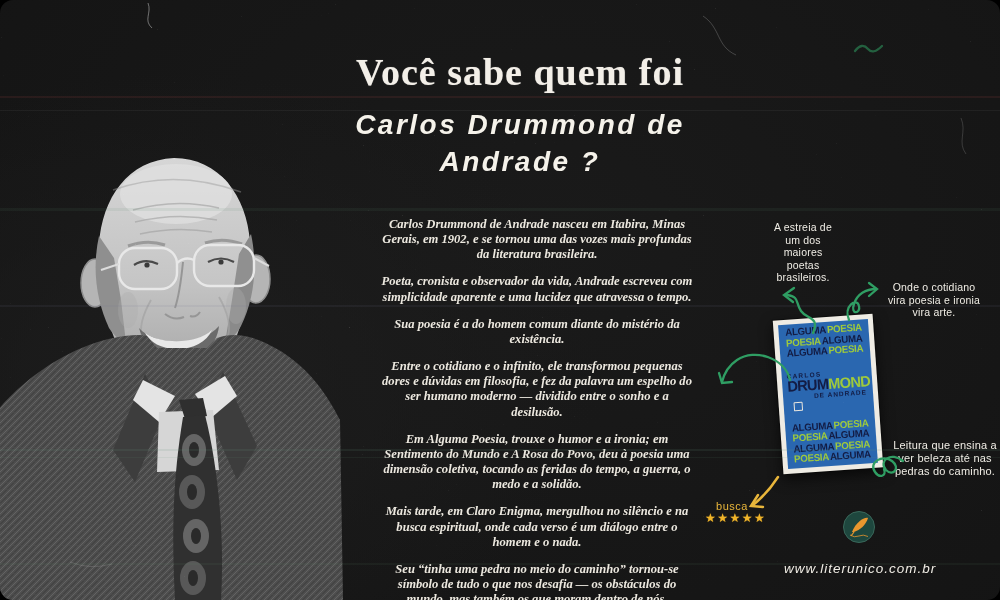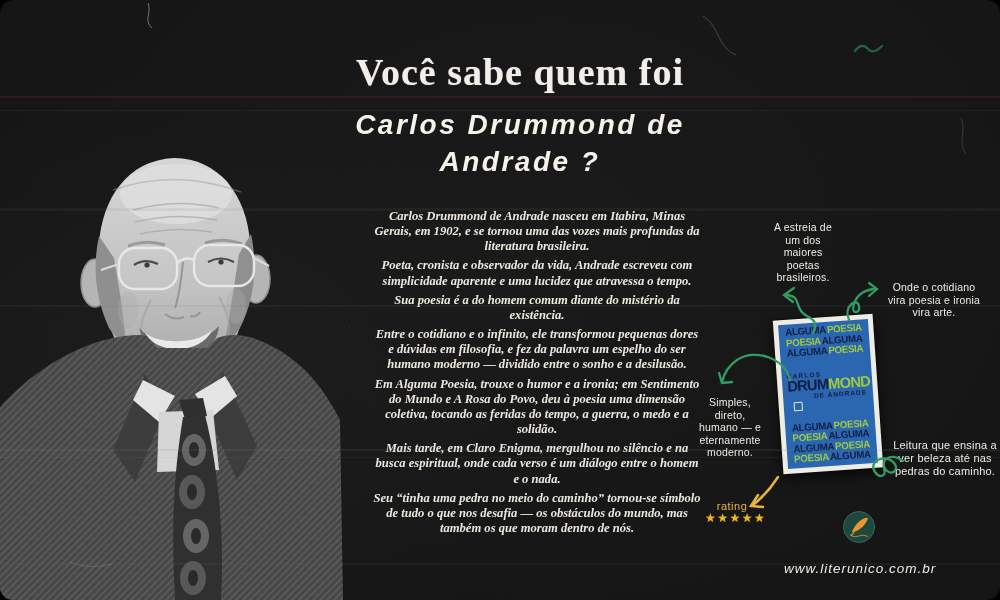--- a/index.html
+++ b/index.html
@@ -25,21 +25,21 @@
     left:330px;top:106px;width:380px;text-align:center;
     font-style:italic;font-weight:600;font-size:28px;line-height:37px;
     letter-spacing:2.5px;color:#f5f2ea;
   }
   
   #bio{
     left:368px;top:205px;width:338px;text-align:center;
     font-family:"Liberation Serif", serif;font-weight:700;font-style:italic;
     font-size:12.6px;line-height:15.15px;color:#ece8df;
   }
-  #bio p{margin:4px;font-style:italic;}
+  #bio p{margin:12px;font-style:italic;}
   
   .hand{
     text-align:center;font-size:10.5px;line-height:12.6px;
     letter-spacing:.2px;color:#f0ede5;word-wrap:break-word;
   }
   #ann-debut{left:773px;top:221px;width:60px;}
   #ann-cotidiano{left:886px;top:281px;width:96px;}
   #ann-simples{left:697px;top:396px;width:66px;}
   #ann-leitura{left:892px;top:439px;width:106px;font-size:11px;line-height:13px;}
   #rating-label{left:712px;top:500px;width:40px;color:#e9b63b;font-size:11px;letter-spacing:.5px;}
@@ -162,23 +162,22 @@
     <p>Poeta, cronista e observador da vida, Andrade escreveu com simplicidade aparente e uma lucidez que atravessa o tempo.</p>
     <p>Sua poesia é a do homem comum diante do mistério da existência.</p>
     <p>Entre o cotidiano e o infinito, ele transformou pequenas dores e dúvidas em filosofia, e fez da palavra um espelho do ser humano moderno — dividido entre o sonho e a desilusão.</p>
     <p>Em Alguma Poesia, trouxe o humor e a ironia; em Sentimento do Mundo e A Rosa do Povo, deu à poesia uma dimensão coletiva, tocando as feridas do tempo, a guerra, o medo e a solidão.</p>
     <p>Mais tarde, em Claro Enigma, mergulhou no silêncio e na busca espiritual, onde cada verso é um diálogo entre o homem e o nada.</p>
     <p>Seu “tinha uma pedra no meio do caminho” tornou-se símbolo de tudo o que nos desafia — os obstáculos do mundo, mas também os que moram dentro de nós.</p>
   </div>
 
   <div id="ann-debut" class="abs hand">A estreia de um dos maiores poetas brasileiros.</div>
   <div id="ann-cotidiano" class="abs hand">Onde o cotidiano vira poesia e ironia vira arte.</div>
-  <div id="ann-simples" class="abs hand">Simples, direto, humano — e eternamente moderno.</div>
   <div id="ann-leitura" class="abs hand">Leitura que ensina a ver beleza até nas pedras do caminho.</div>
-  <div id="rating-label" class="abs hand">rating</div>
+  <div id="rating-label" class="abs hand">busca</div>
   <div id="stars" class="abs">★★★★★</div>
 
   <div id="book" class="abs">
     <div id="book-inner">
       <div>
         <div class="cov-row">
             <span class="navy">ALGUMA</span>
             <span class="lime">POESIA</span>
           </div>
         <div class="cov-row">

